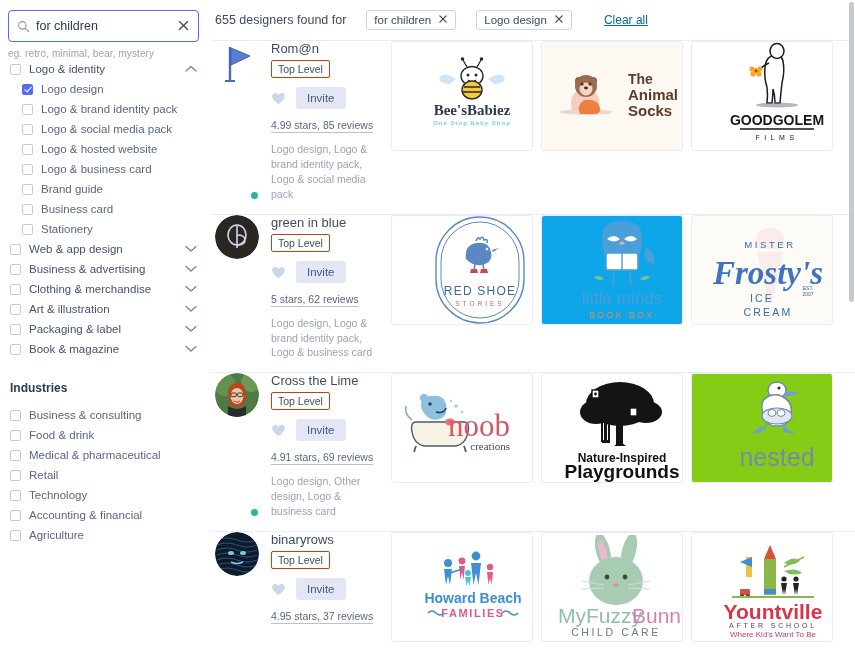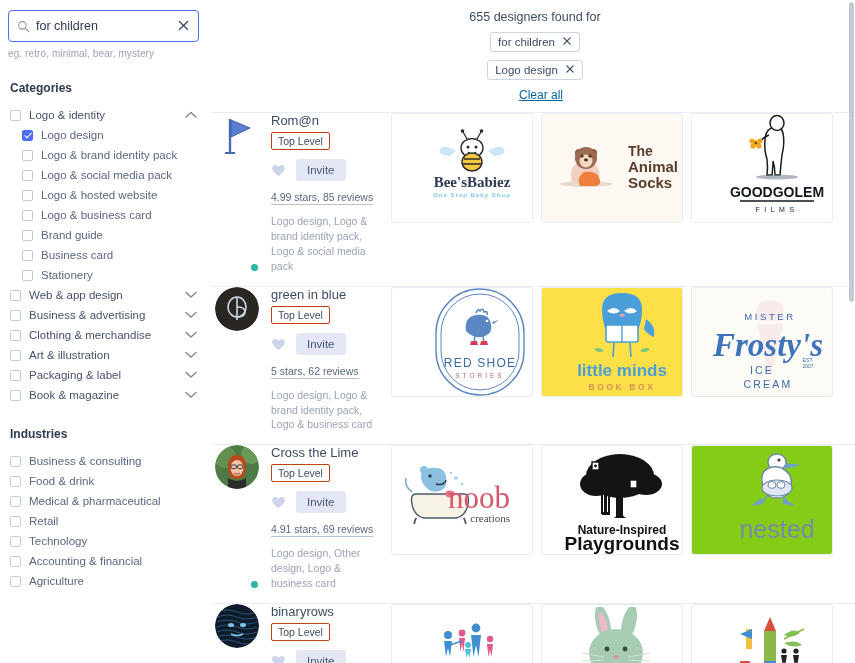--- a/index.html
+++ b/index.html
@@ -71,22 +71,21 @@
   }
   .facet-label { font-size: 11.5px; color: #5a6782; flex: 1 1 auto; }
   .facet-row.parent .facet-label { color: #46536d; }
   .chev { flex: 0 0 auto; margin-left: 6px; display: flex; }
 
   
   .main { flex: 1 1 auto; overflow: hidden; position: relative; }
   .results-head {
     display: flex; align-items: center;
     padding: 10px 0 10px 4px;
-    gap: 8px;
-    flex-direction: column;
+    gap: 20px;
   }
   .results-count { font-size: 12.5px; color: #3d4c63; white-space: nowrap; }
   .chip {
     display: inline-flex; align-items: center; gap: 7px;
     border: 1px solid #ccd3e2; border-radius: 3px;
     padding: 3px 7px; background: #fff;
     font-size: 11.5px; color: #3d4c63; cursor: pointer;
     white-space: nowrap;
   }
   .chip .x { font-size: 12px; line-height: 1; color: #3d4c63; font-weight: bold; }
@@ -185,21 +184,20 @@
         <span class="clear-x">
           <svg width="13" height="13" viewBox="0 0 16 16">
             <line x1="3" y1="3" x2="13" y2="13" stroke="#3d4c63" stroke-width="1.6" stroke-linecap="round"></line>
             <line x1="13" y1="3" x2="3" y2="13" stroke="#3d4c63" stroke-width="1.6" stroke-linecap="round"></line>
           </svg>
         </span>
       </div>
       <div class="search-hint">eg. retro, minimal, bear, mystery</div>
     </div>
 
-    <div class="section-title">Categories</div>
     <div class="facet" id="categories-list">
         <div class="facet-row parent">
           <span class="cb"></span>
           <span class="facet-label">Logo &amp; identity</span>
           <span class="chev">
             <svg width="12" height="8" viewBox="0 0 12 8">
               <path d="M1 6 L6 1.5 L11 6" fill="none" stroke="#7b86a0" stroke-width="1.4" stroke-linecap="round" stroke-linejoin="round"></path>
             </svg>
           </span>
         </div>
@@ -467,21 +465,21 @@
                   <circle cx="7" cy="-8" r="1.3" fill="#fff"></circle>
                   <line x1="-5" y1="6" x2="-6" y2="15" stroke="#5b87c4" stroke-width="1.6"></line>
                   <line x1="3" y1="6" x2="4" y2="15" stroke="#5b87c4" stroke-width="1.6"></line>
                   <path d="M-10 16 l8 0 l-1 -4 l-6 0 Z" fill="#d4405a"></path>
                   <path d="M0 16 l8 0 l-1 -4 l-6 0 Z" fill="#d4405a"></path>
                 </g>
                 <text x="52" y="84" text-anchor="middle" font-family="'Liberation Sans', sans-serif" font-size="12" letter-spacing="1.2" fill="#3a6aa8">RED SHOE</text>
                 <text x="52" y="95" text-anchor="middle" font-family="'Liberation Sans', sans-serif" font-size="6.5" letter-spacing="3" fill="#b36a86">STORIES</text>
               </svg>
             </div>
-            <div class="thumb" style="background: #fde047; font-weight: bold;">
+            <div class="thumb" style="background: #0ea5e9;">
               <svg width="120" height="118" viewBox="0 0 120 118">
                 <g transform="translate(60,40)">
                   <path d="M-20 -14 q0 -16 20 -16 q20 0 20 16 q0 22 -12 30 l-18 0 q-10 -10 -10 -30 Z" fill="#4a9fd8"></path>
                   <path d="M24 -4 q10 6 8 18 q-6 -2 -10 -8" fill="#4a9fd8"></path>
                   <path d="M-15 -12 q7 -6 13 0 q-6 5 -13 0" fill="#fff"></path>
                   <path d="M2 -12 q7 -6 13 0 q-6 5 -13 0" fill="#fff"></path>
                   <path d="M-3 -8 q3 -3 6 0 q-3 4 -6 0" fill="#f0a0a8"></path>
                   <rect x="-16" y="2" width="32" height="17" rx="2" fill="#fff" stroke="#4a9fd8" stroke-width="1.6"></rect>
                   <line x1="0" y1="2" x2="0" y2="19" stroke="#4a9fd8" stroke-width="1.4"></line>
                   <line x1="-8" y1="20" x2="-9" y2="34" stroke="#4a9fd8" stroke-width="1.6"></line>

